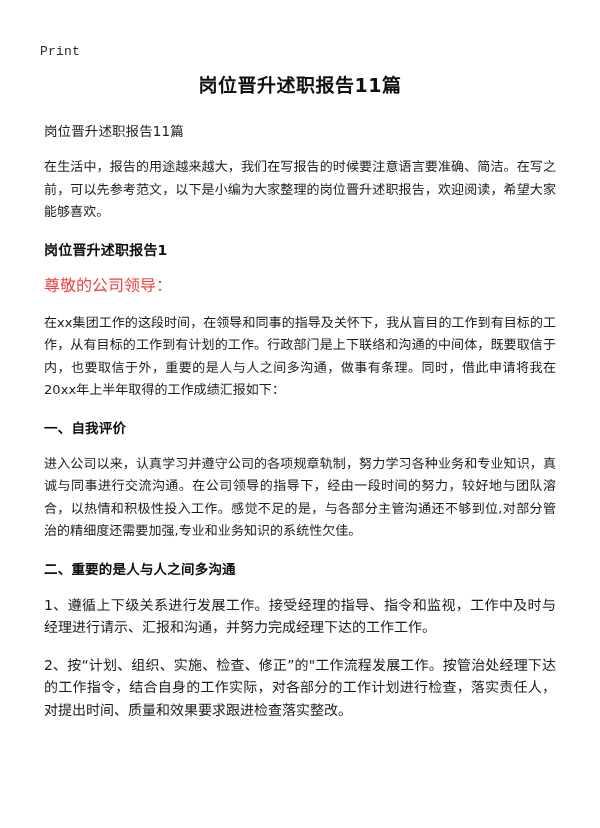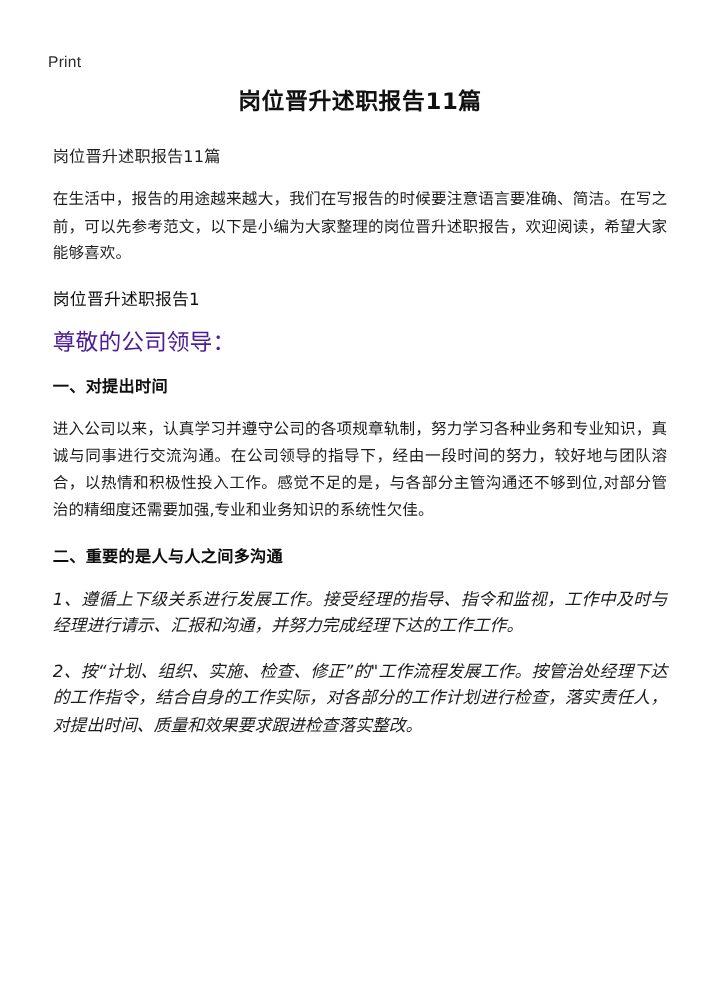--- a/index.html
+++ b/index.html
@@ -21,21 +21,21 @@
     left: 0; top: 0;
     width: 600px;
     height: 828px;
     background: #ffffff;
     box-sizing: border-box;
   }
   .print-label {
     position: absolute;
     left: 40px;
     top: 44px;
-    font-family: Liberation Sans, sans-serif;
+    font-family: Liberation Mono, monospace;
     font-size: 13px;
     line-height: 16px;
     color: #2b2b2b;
     letter-spacing: 0.2px;
   }
   .doc-body {
     position: absolute;
     left: 44px;
     top: 72px;
     width: 512px;
@@ -60,48 +60,47 @@
     font-size: 13px;
     line-height: 22.5px;
     color: #1c1c1c;
     margin: 0 0 15px 0;
     text-align: justify;
     text-justify: inter-ideograph;
     letter-spacing: 0.05px;
   }
   h2.section-heading {
     font-size: 14px;
-    font-weight: normal;
+    font-weight: bold;
     color: #0f0f0f;
     margin: 0 0 14px 0;
     line-height: 22px;
     letter-spacing: 0.2px;
   }
   h3.sub-heading {
     font-size: 13.5px;
     font-weight: bold;
     color: #0f0f0f;
     margin: 0 0 14px 0;
     line-height: 22px;
     letter-spacing: 0.2px;
   }
   .salutation {
-    font-size: 19px;
+    font-size: 16px;
     line-height: 22px;
     margin: 0 0 15px 0;
-    color: #4c1d95;
+    color: #ef4444;
   }
   .numbered {
     font-size: 14px;
     line-height: 22.5px;
     color: #1c1c1c;
     margin: 0 0 15px 0;
     text-align: justify;
     text-justify: inter-ideograph;
-    font-style: italic;
   }
 </style>
 </head>
 <body>
 
 <div class="page">
 
   <div class="print-label">Print</div>
 
   <div class="doc-body">
@@ -110,22 +109,23 @@
 
     <div class="subtitle">岗位晋升述职报告11篇</div>
 
     <p class="para">在生活中，报告的用途越来越大，我们在写报告的时候要注意语言要准确、简洁。在写之前，可以先参考范文，以下是小编为大家整理的岗位晋升述职报告，欢迎阅读，希望大家能够喜欢。</p>
 
     <h2 class="section-heading">岗位晋升述职报告1</h2>
 
     <p class="salutation">尊敬的公司领导：</p>
 
 
+    <p class="para">在xx集团工作的这段时间，在领导和同事的指导及关怀下，我从盲目的工作到有目标的工作，从有目标的工作到有计划的工作。行政部门是上下联络和沟通的中间体，既要取信于内，也要取信于外，重要的是人与人之间多沟通，做事有条理。同时，借此申请将我在20xx年上半年取得的工作成绩汇报如下：</p>
 
-    <h3 class="sub-heading">一、对提出时间</h3>
+    <h3 class="sub-heading">一、自我评价</h3>
 
     <p class="para">进入公司以来，认真学习并遵守公司的各项规章轨制，努力学习各种业务和专业知识，真诚与同事进行交流沟通。在公司领导的指导下，经由一段时间的努力，较好地与团队溶合，以热情和积极性投入工作。感觉不足的是，与各部分主管沟通还不够到位,对部分管治的精细度还需要加强,专业和业务知识的系统性欠佳。</p>
 
     <h3 class="sub-heading">二、重要的是人与人之间多沟通</h3>
 
     <p class="numbered">1、遵循上下级关系进行发展工作。接受经理的指导、指令和监视，工作中及时与经理进行请示、汇报和沟通，并努力完成经理下达的工作工作。</p>
 
     <p class="numbered">2、按“计划、组织、实施、检查、修正”的"工作流程发展工作。按管治处经理下达的工作指令，结合自身的工作实际，对各部分的工作计划进行检查，落实责任人，对提出时间、质量和效果要求跟进检查落实整改。</p>
 
   </div>

